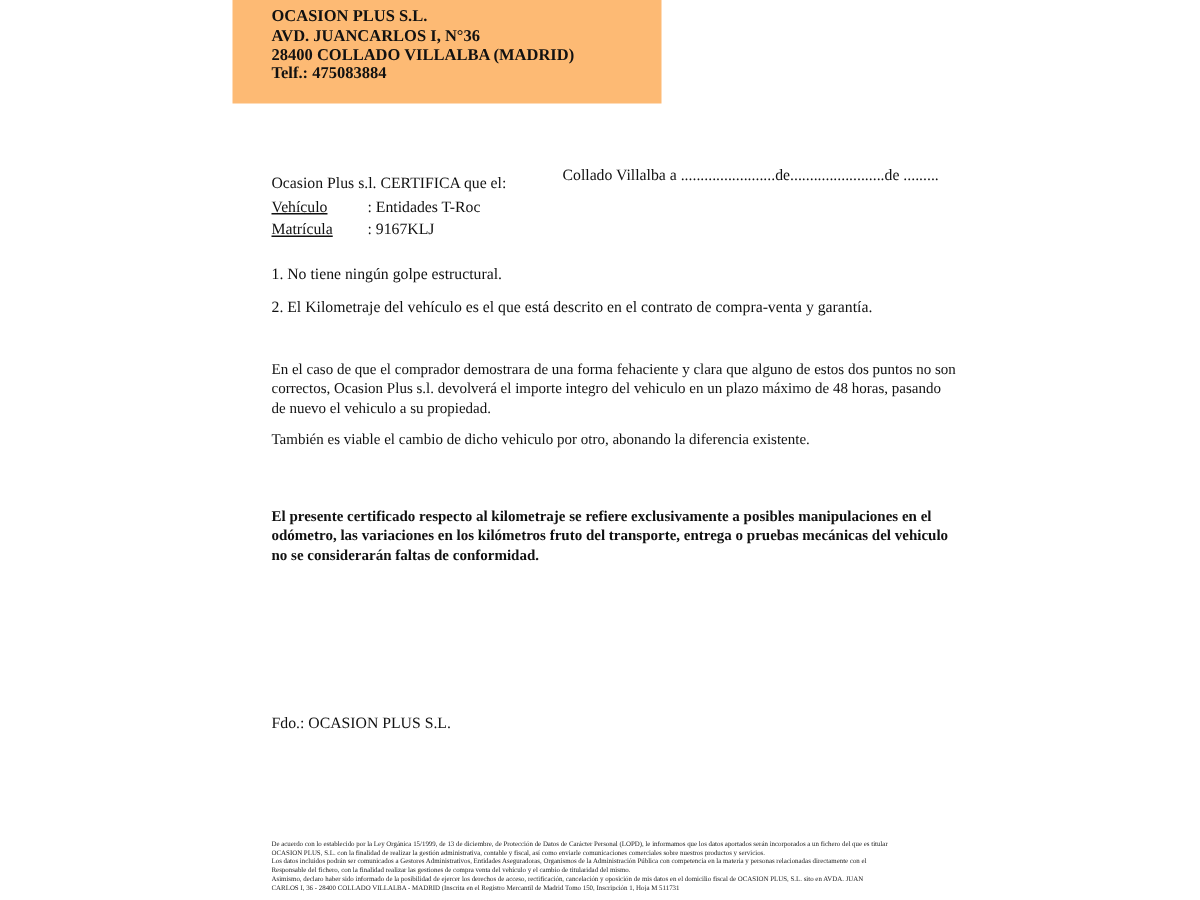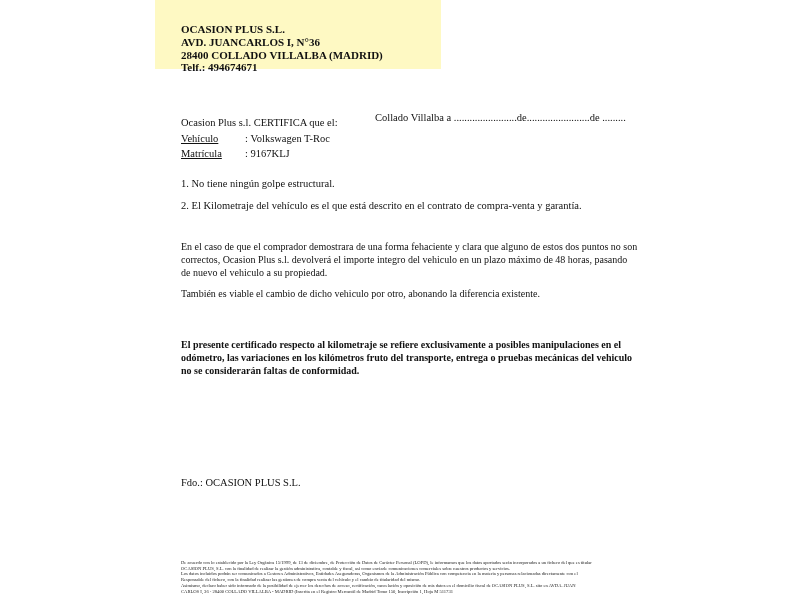--- a/index.html
+++ b/index.html
@@ -11,23 +11,23 @@
     font-family: "Liberation Serif", serif;
     color: #111111;
     overflow: hidden;
   }
   .header-box {
     position: absolute;
     left: 155px;
     top: 0px;
     width: 286px;
     height: 69px;
-    background: #fef9c3;
+    background: #fdba74;
     box-sizing: border-box;
-    padding: 23px 0 0 26px;
+    padding: 5px 0 0 26px;
     font-weight: bold;
     font-size: 11px;
     line-height: 12.8px;
     white-space: nowrap;
   }
   .date-line {
     position: absolute;
     left: 375px;
     top: 90px;
     font-size: 10.5px;
@@ -90,30 +90,30 @@
 </style>
 </head>
 <body>
 
 <div class="page">
 
   <div class="header-box">
     <div>OCASION PLUS S.L.</div>
     <div>AVD. JUANCARLOS I, N°36</div>
     <div>28400 COLLADO VILLALBA (MADRID)</div>
-    <div>Telf.: 494674671</div>
+    <div>Telf.: 475083884</div>
   </div>
 
   <div class="date-line">Collado Villalba a ........................de........................de .........</div>
 
   <div class="certify">Ocasion Plus s.l. CERTIFICA que el:</div>
 
   <div class="kv kv-vehicle">
     <span class="u">Vehículo</span>
-    <span class="rest"><span>:</span>&nbsp;<span>Volkswagen T-Roc</span></span>
+    <span class="rest"><span>:</span>&nbsp;<span>Entidades T-Roc</span></span>
   </div>
 
   <div class="kv kv-plate">
     <span class="u">Matrícula</span>
     <span class="rest"><span>:</span>&nbsp;<span>9167KLJ</span></span>
   </div>
 
   <div class="point point-1">1. No tiene ningún golpe estructural.</div>
   <div class="point point-2">2. El Kilometraje del vehículo es el que está descrito en el contrato de compra-venta y garantía.</div>
 

